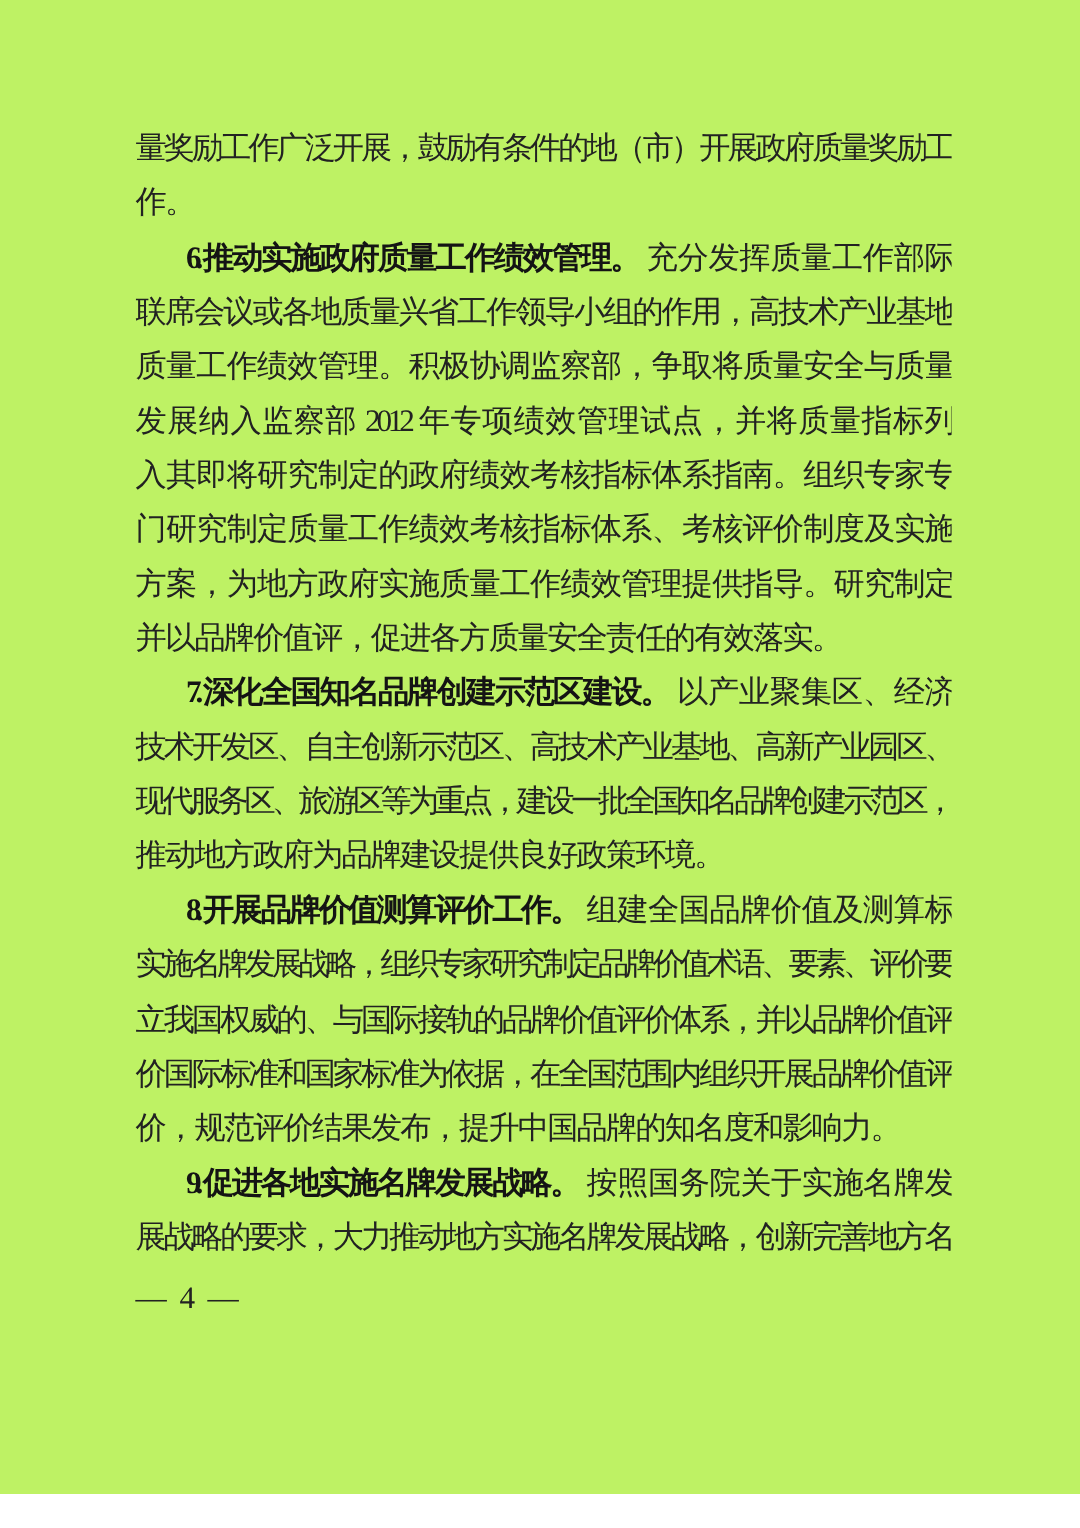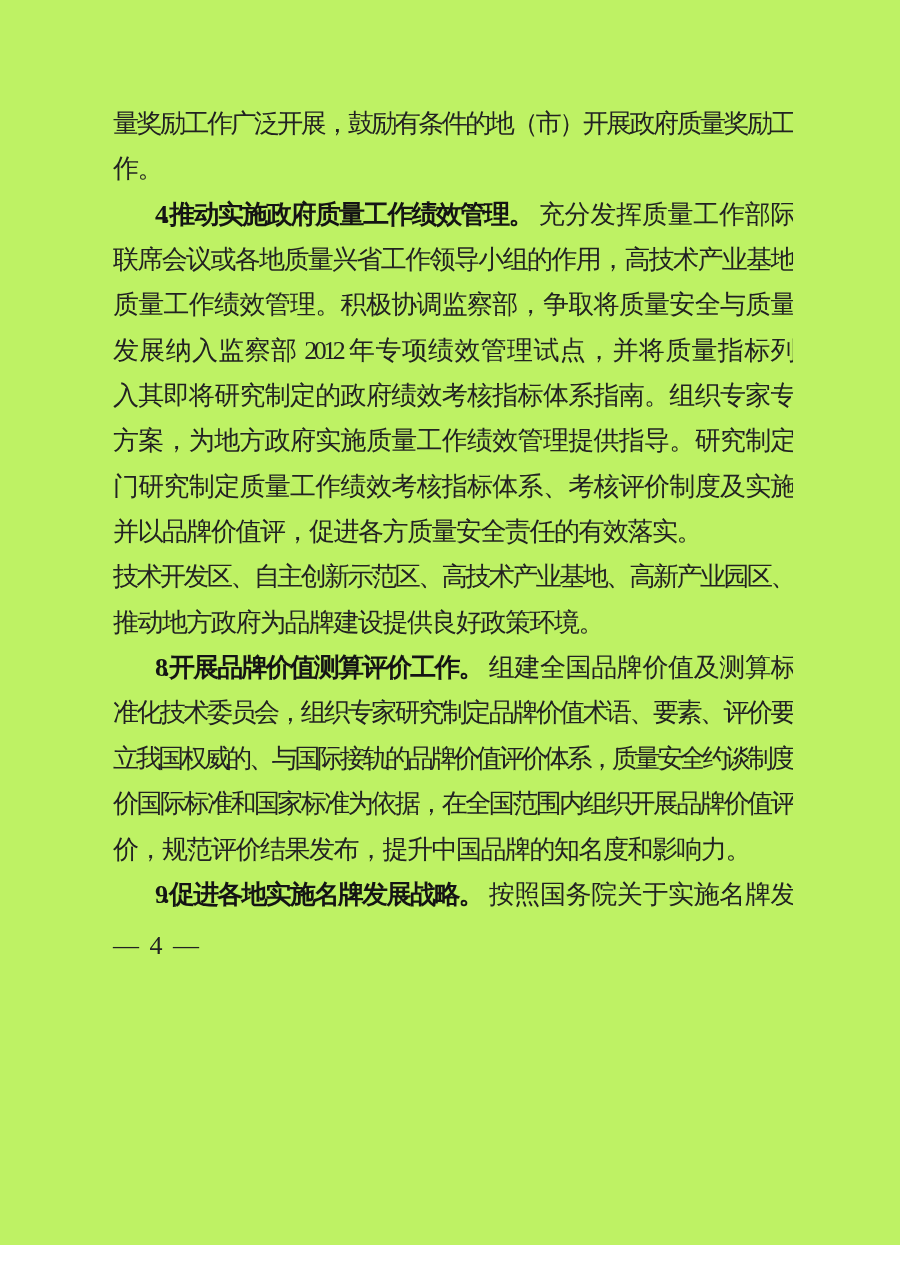--- a/index.html
+++ b/index.html
@@ -75,37 +75,40 @@
 </style>
 </head>
 <body>
 
 <div class="page">
   <div class="text-block">
 
     <div class="line just">量奖励工作广泛开展，鼓励有条件的地（市）开展政府质量奖励工</div>
     <div class="line short-line">作。</div>
 
-    <div class="line just indent"><span class="run-in">4. 推动实施政府质量工作绩效管理。</span><span>充分发挥质量工作部际</span></div>
+    <div class="line just indent"><span class="run-in">6. 推动实施政府质量工作绩效管理。</span><span>充分发挥质量工作部际</span></div>
     <div class="line just">联席会议或各地质量兴省工作领导小组的作用，高技术产业基地</div>
     <div class="line just">质量工作绩效管理。积极协调监察部，争取将质量安全与质量</div>
     <div class="line just">发展纳入监察部 2012 年专项绩效管理试点，并将质量指标列</div>
     <div class="line just">入其即将研究制定的政府绩效考核指标体系指南。组织专家专</div>
+    <div class="line just">门研究制定质量工作绩效考核指标体系、考核评价制度及实施</div>
     <div class="line just">方案，为地方政府实施质量工作绩效管理提供指导。研究制定</div>
-    <div class="line just">门研究制定质量工作绩效考核指标体系、考核评价制度及实施</div>
     <div class="line short-line">并以品牌价值评，促进各方质量安全责任的有效落实。</div>
 
 
+    <div class="line just indent"><span class="run-in">7. 深化全国知名品牌创建示范区建设。</span><span>以产业聚集区、经济</span></div>
     <div class="line just">技术开发区、自主创新示范区、高技术产业基地、高新产业园区、</div>
+    <div class="line just">现代服务区、旅游区等为重点，建设一批全国知名品牌创建示范区，</div>
     <div class="line short-line">推动地方政府为品牌建设提供良好政策环境。</div>
 
     <div class="line just indent"><span class="run-in">8. 开展品牌价值测算评价工作。</span><span>组建全国品牌价值及测算标</span></div>
-    <div class="line just">准化技术委员会，组织专家研究制定品牌价值术语、要素、评价要</div>
-    <div class="line just">立我国权威的、与国际接轨的品牌价值评价体系，质量安全约谈制度</div>
+    <div class="line just">实施名牌发展战略，组织专家研究制定品牌价值术语、要素、评价要</div>
+    <div class="line just">立我国权威的、与国际接轨的品牌价值评价体系，并以品牌价值评</div>
     <div class="line just">价国际标准和国家标准为依据，在全国范围内组织开展品牌价值评</div>
     <div class="line short-line">价，规范评价结果发布，提升中国品牌的知名度和影响力。</div>
 
     <div class="line just indent"><span class="run-in">9. 促进各地实施名牌发展战略。</span><span>按照国务院关于实施名牌发</span></div>
+    <div class="line just">展战略的要求，大力推动地方实施名牌发展战略，创新完善地方名</div>
 
     <div class="footer-line">— 4 —</div>
 
   </div>
 </div>
 
 </body></html>

